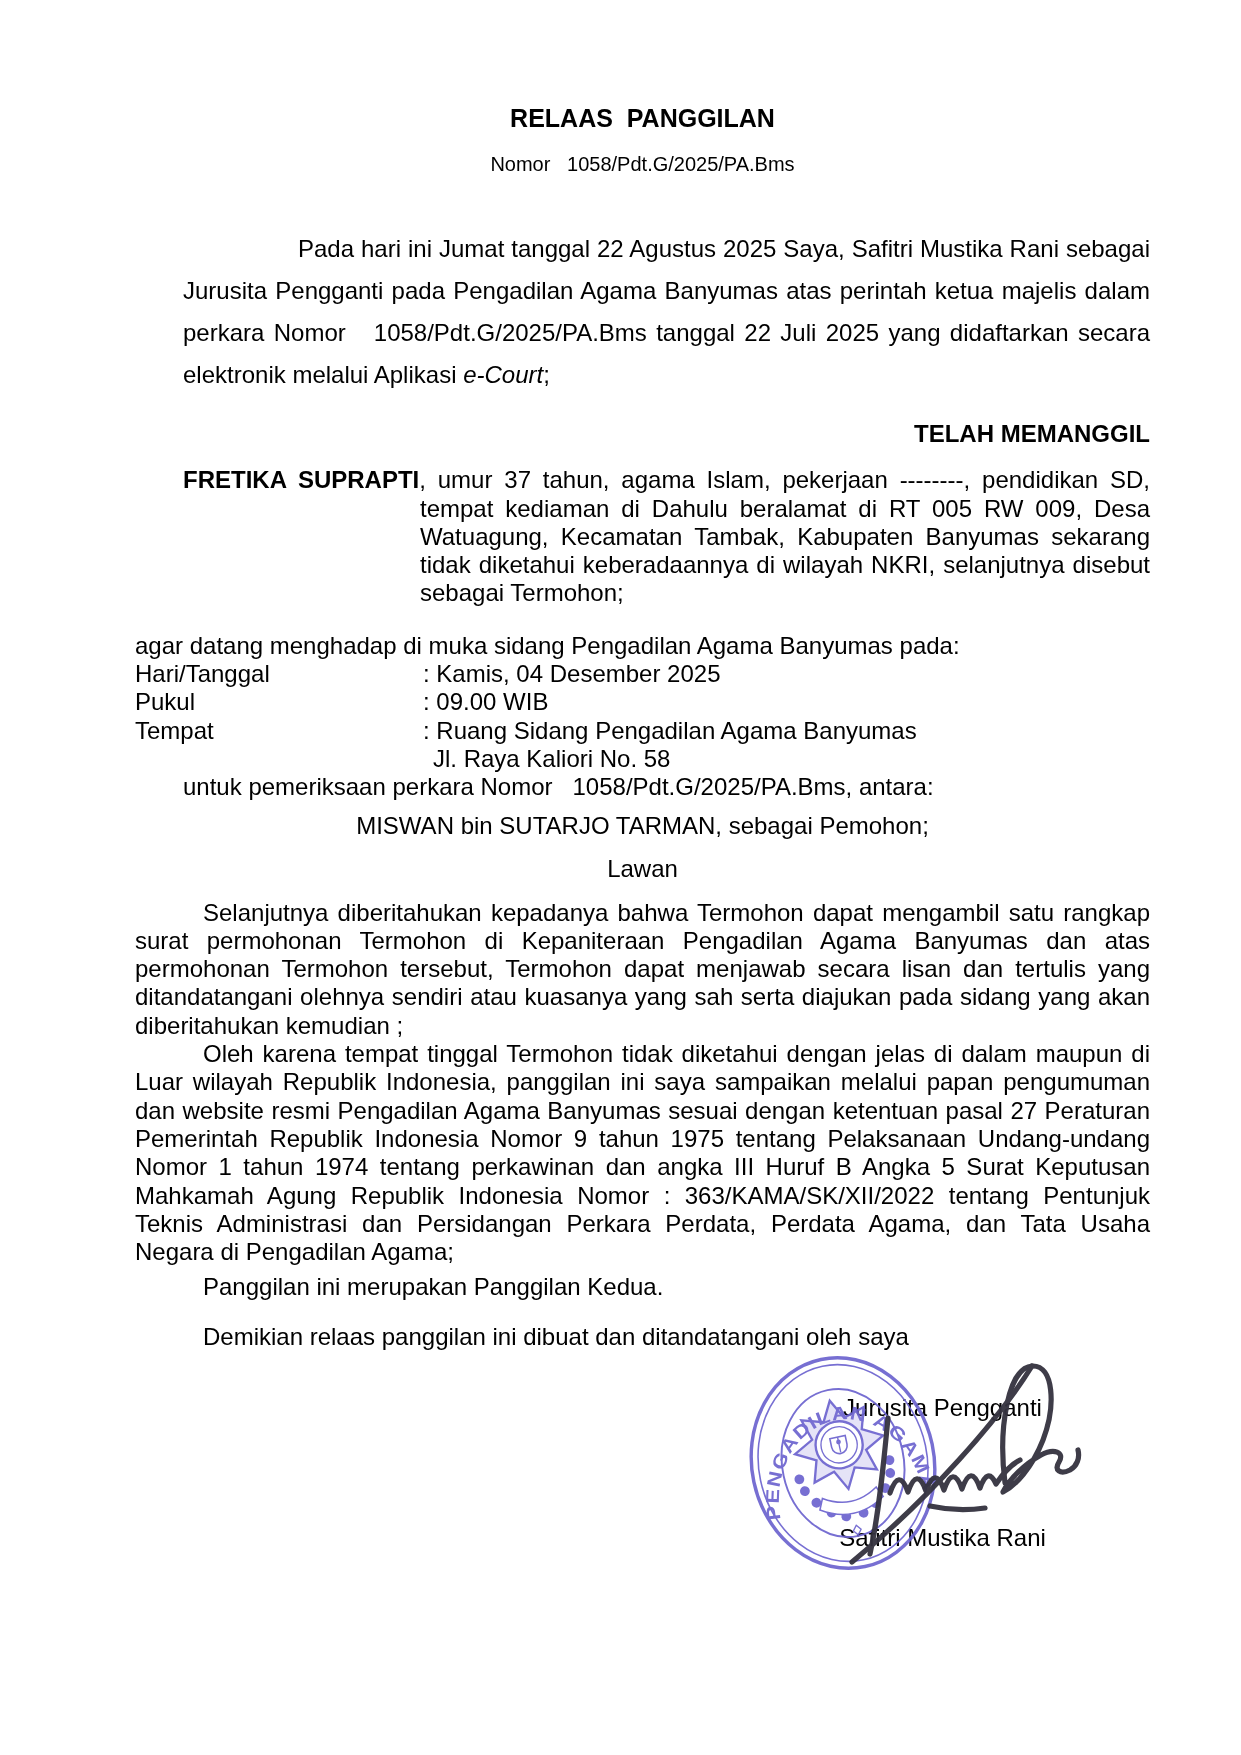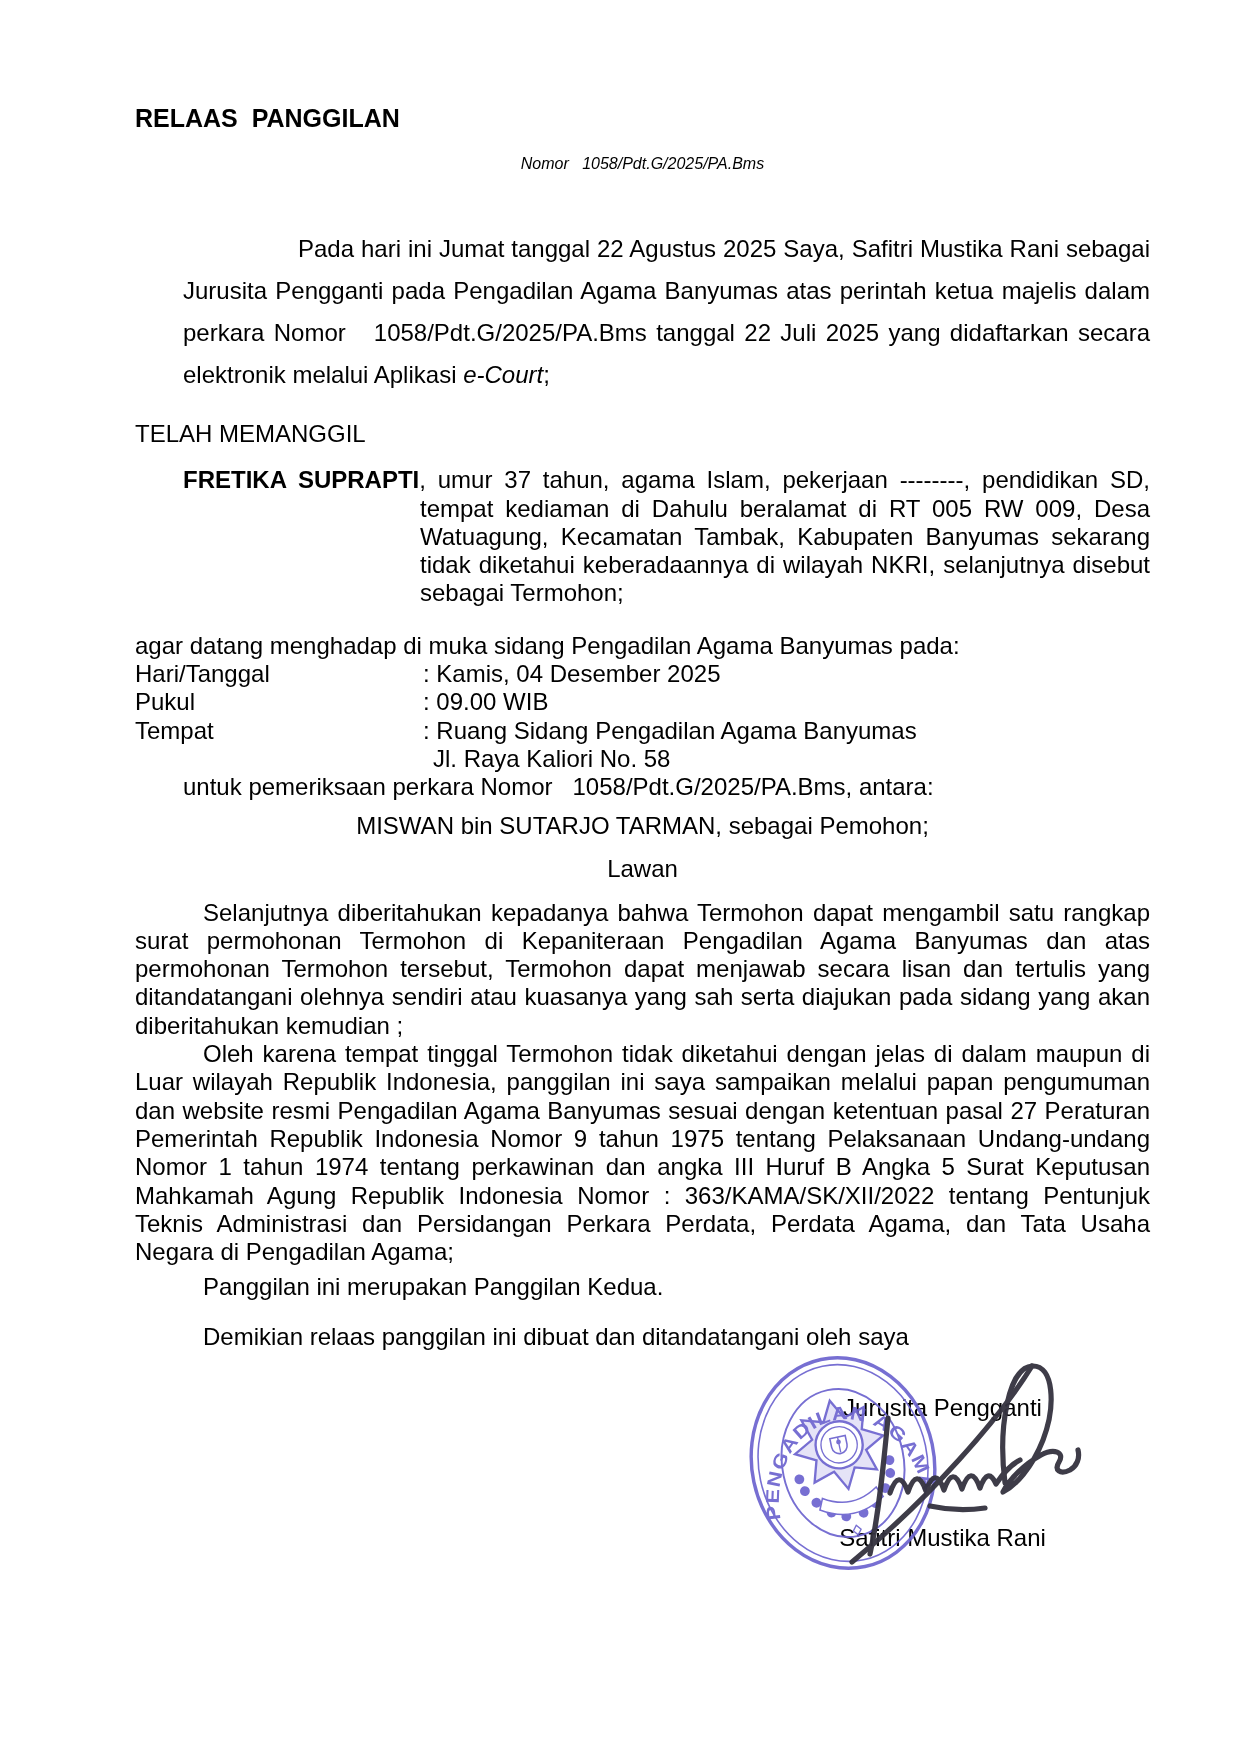--- a/index.html
+++ b/index.html
@@ -10,45 +10,44 @@
     background:#ffffff;
     color:#000;
     font-family:"Liberation Sans", sans-serif;
     font-size:24px;
     overflow:hidden;
   }
   .content{position:absolute;left:135px;top:0;width:1015px;}
   .pre{white-space:pre-wrap;margin-left:48px;}
   .title{
     margin-top:102px;
-    text-align:left;
+    text-align:center;
     font-weight:bold;
     font-size:25px;
     line-height:32px;
     white-space:pre;
   }
   .case-number{
     margin-top:14px;
     text-align:center;
-    font-size:16px;
+    font-size:20px;
     line-height:32px;
     white-space:pre;
-    font-style:italic;
   }
   .opening{
     margin-top:48px;
     line-height:42px;
     text-align:justify;
     text-indent:115px;
   }
   .section-heading{
     margin-top:10px;
     line-height:28.3px;
-    text-align:left;
-    font-weight:normal;
+    text-align:right;
+    font-weight:bold;
   }
   .called-party{
     margin-top:18px;
     line-height:28.3px;
     text-align:justify;
     padding-left:237px;
     text-indent:-237px;
   }
   .plain-line{line-height:28.3px;}
   .summons-intro{margin-top:4px;}

